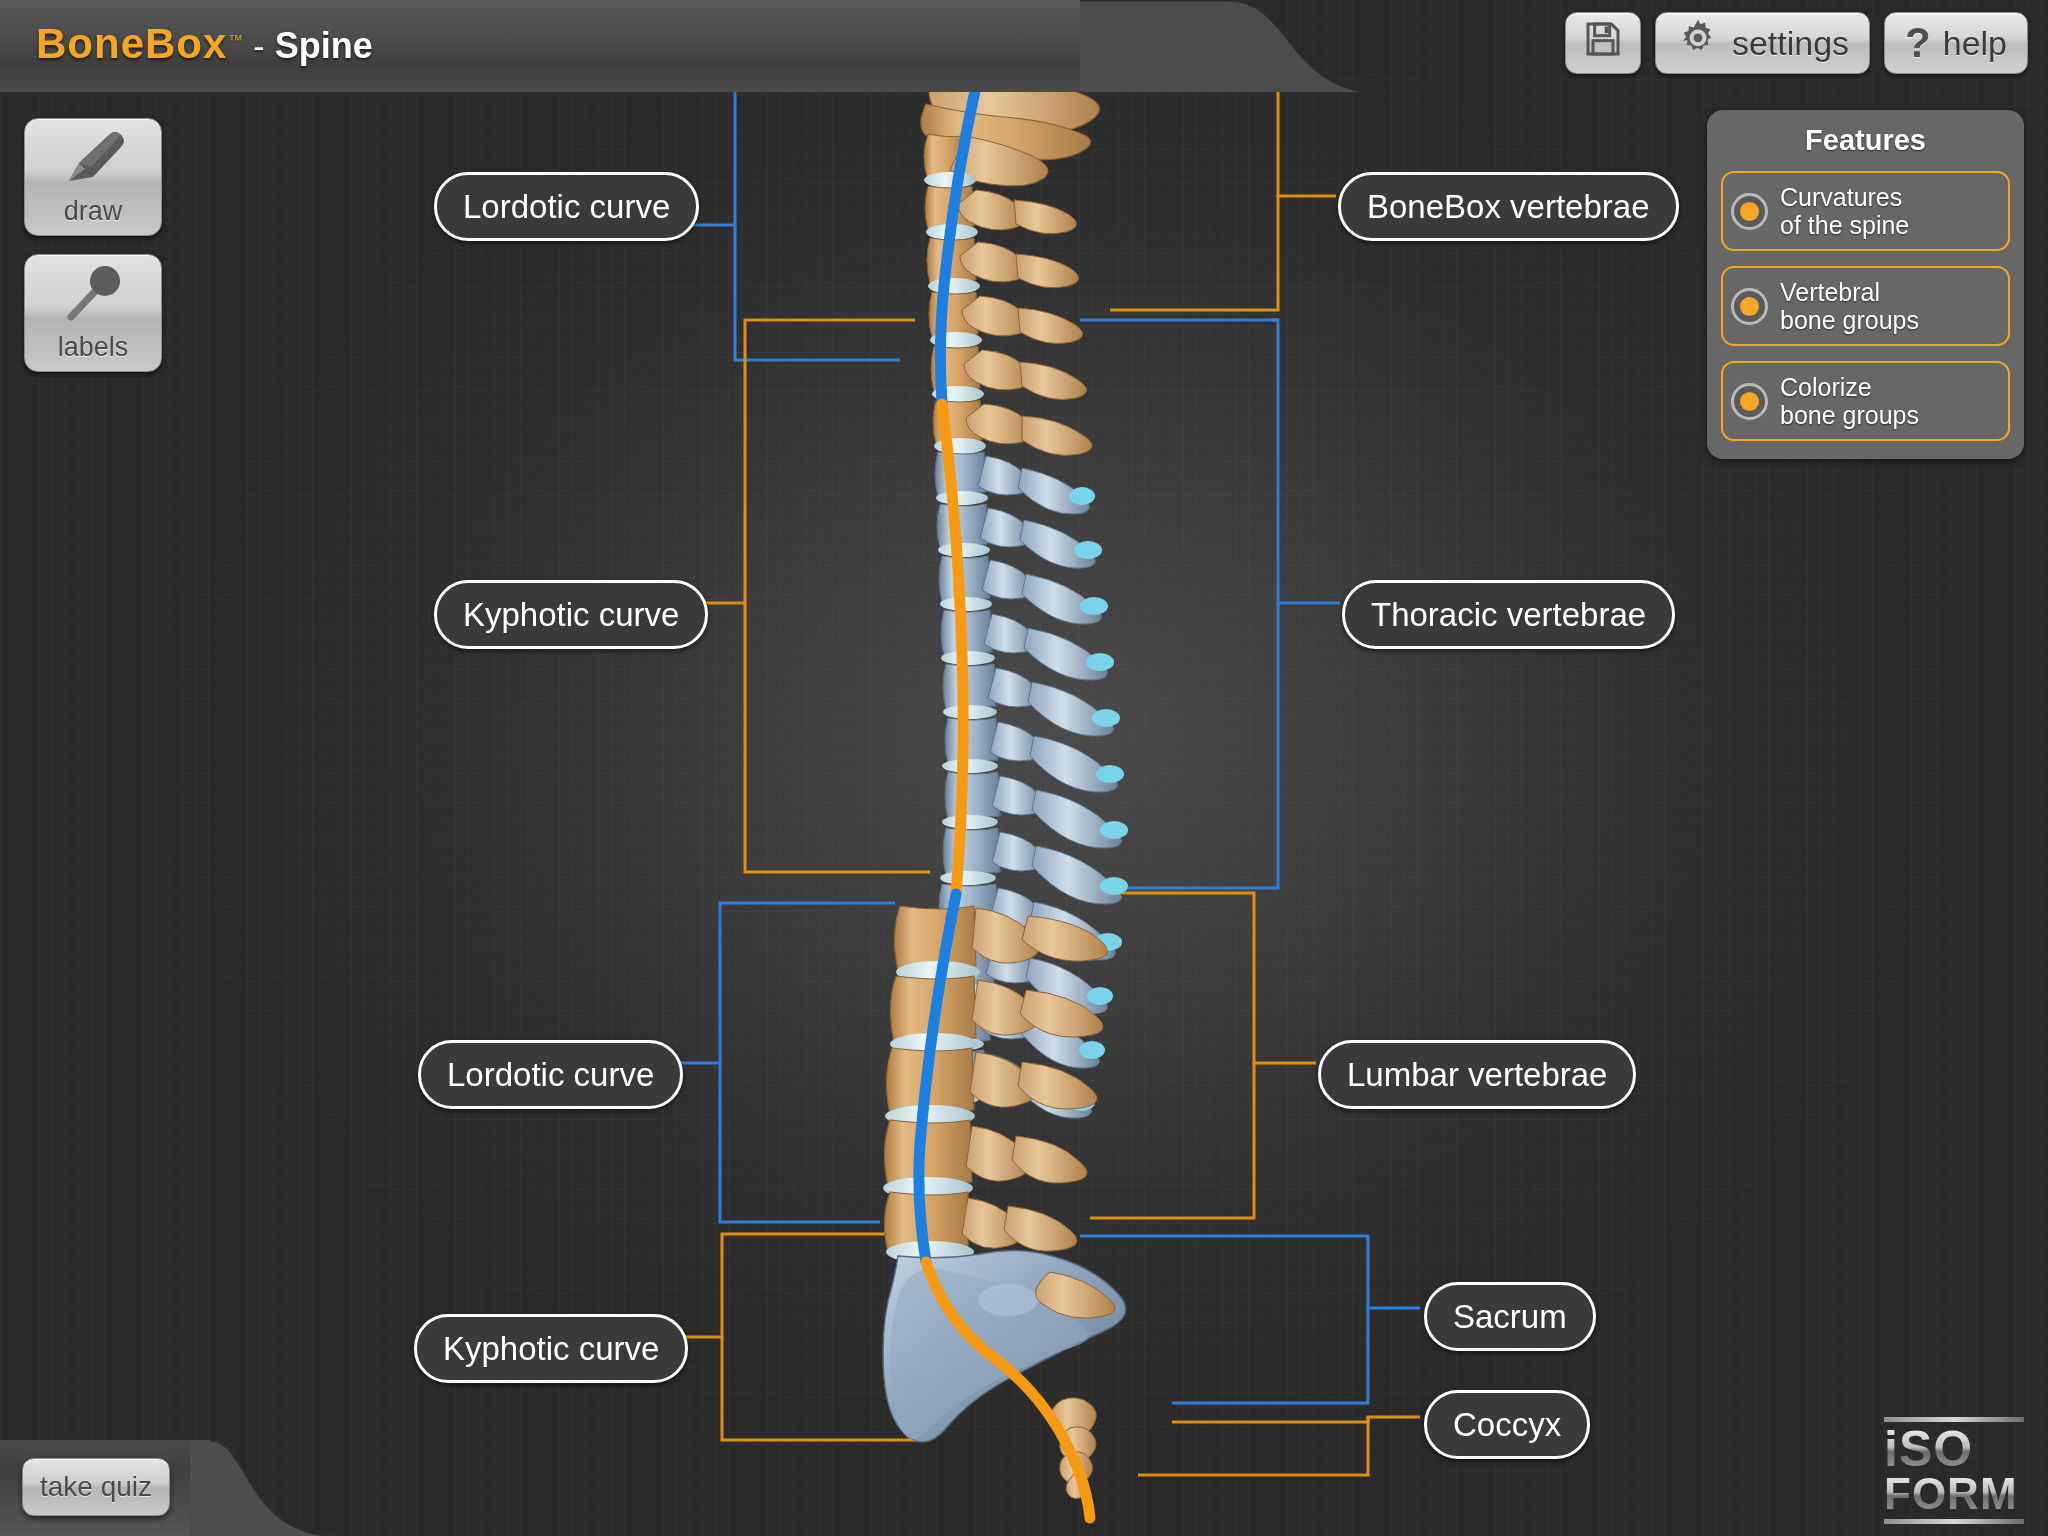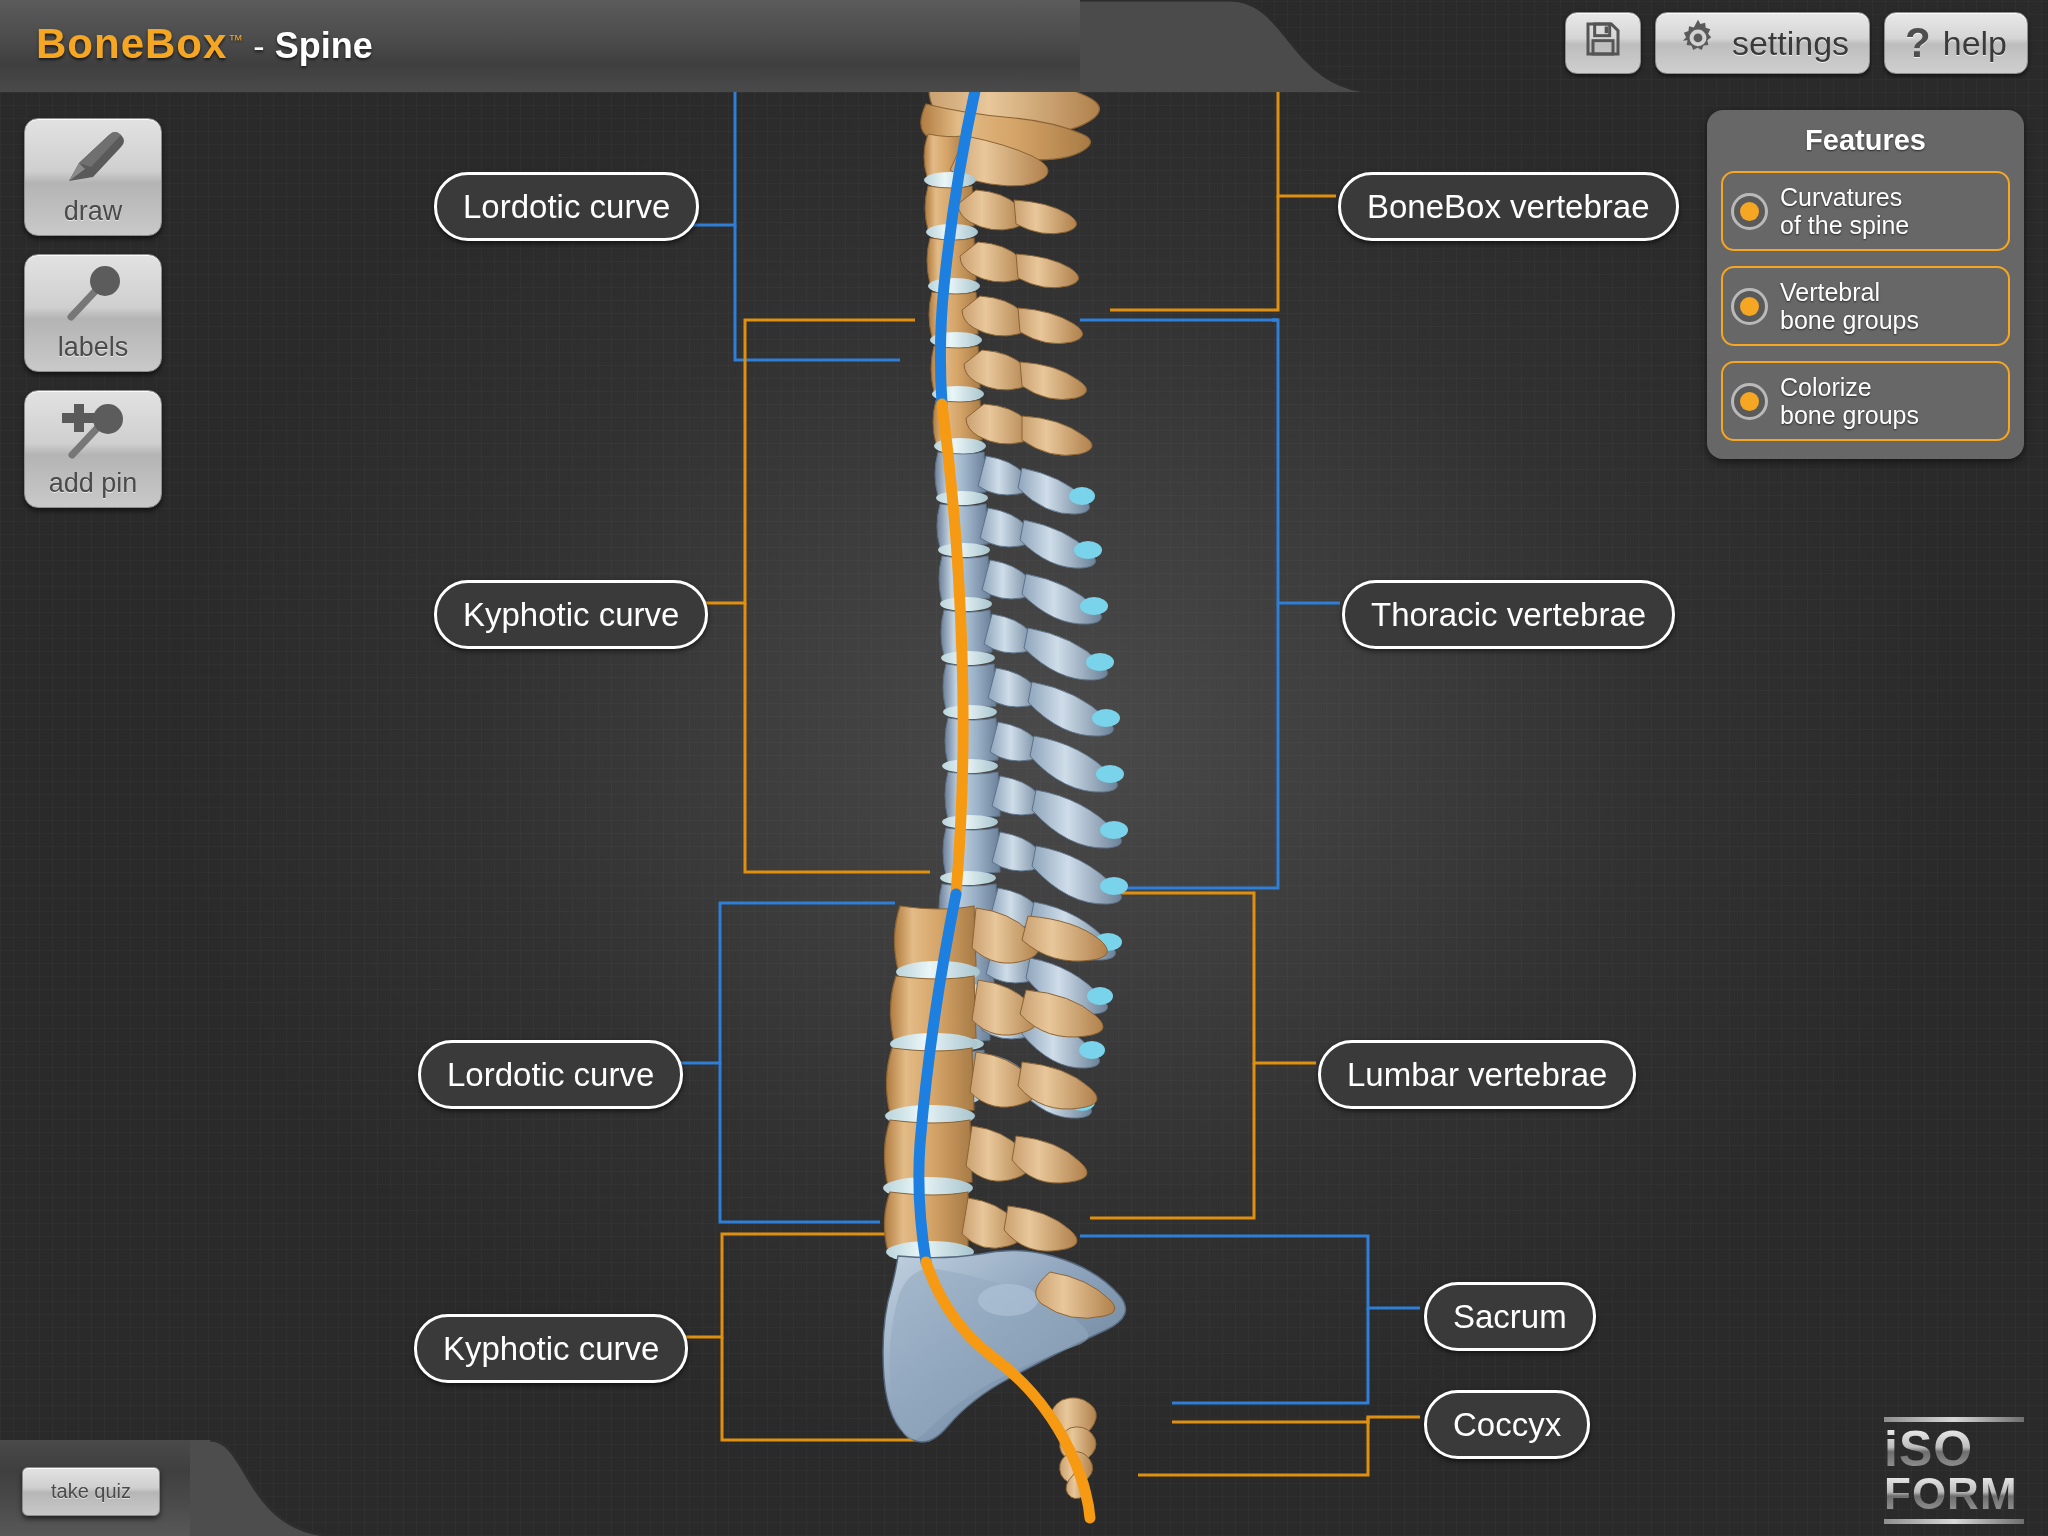--- a/index.html
+++ b/index.html
@@ -108,23 +108,23 @@
   
   #bottom-bar{ position:absolute; left:0; bottom:0; width:420px; height:96px; z-index:30; }
   #bottom-bar .bb-body{
     position:absolute; left:0; bottom:0; width:200px; height:96px;
     background:linear-gradient(180deg,#4a4a4a 0%, #3f3f3f 32%, #4c4c4c 70%, #585858 100%);
   }
   #bottom-bar .bb-curve{ position:absolute; left:190px; bottom:0; width:230px; height:96px; overflow:hidden;}
   #take-quiz{
     position:absolute; left:22px; bottom:20px; z-index:33;
     background:linear-gradient(180deg,#e3e3e3 0%, #cfcfcf 42%, #b6b6b6 52%, #c9c9c9 100%);
-    border:1px solid #8d8d8d; border-radius:6px;
+    border:1px solid #8d8d8d; border-radius:12px;
     box-shadow:0 3px 5px rgba(0,0,0,.55), inset 0 1px 0 rgba(255,255,255,.85);
-    color:#4a4a4a; font-size:20px; padding:12px 28px; cursor:pointer; user-select:none;
+    color:#4a4a4a; font-size:28px; padding:12px 17px; cursor:pointer; user-select:none;
     text-shadow:0 1px 0 rgba(255,255,255,.6);
   }
 
   
   #isoform{
     position:absolute; right:24px; bottom:8px; z-index:30;
     width:140px; text-align:left; user-select:none;
   }
   #isoform .bar{ height:5px; background:linear-gradient(90deg,#8e8e8e,#d8d8d8,#6e6e6e); margin:4px 0; }
   #isoform .l1, #isoform .l2{
@@ -467,30 +467,20 @@
   </div>
   <div class="tool">
     <div class="ticon">
       <svg width="72" height="62" viewBox="0 0 72 62">
         <path d="M14 54 L44 22" stroke="#777" stroke-width="7" stroke-linecap="round" fill="none"></path>
         <circle cx="48" cy="18" r="15" fill="#5c5c5c"></circle>
       </svg>
     </div>
     <div class="tlabel">labels</div>
   </div>
-  <div class="tool">
-    <div class="ticon">
-      <svg width="86" height="62" viewBox="0 0 86 62">
-        <path d="M14 10 h12 v-9 h10 v9 h12 v10 h-12 v9 h-10 v-9 h-12 z" fill="#5a5a5a" transform="translate(-2,4)"></path>
-        <path d="M22 56 L52 24" stroke="#777" stroke-width="7" stroke-linecap="round" fill="none"></path>
-        <circle cx="58" cy="20" r="15" fill="#5c5c5c"></circle>
-      </svg>
-    </div>
-    <div class="tlabel">add pin</div>
-  </div>
 </div>
 
 <div id="features-panel">
   <div class="ftitle">Features</div>
 
   <div class="feat-item">
     <span class="radio">
         <i></i>
       </span>
     <span class="feat-label">

